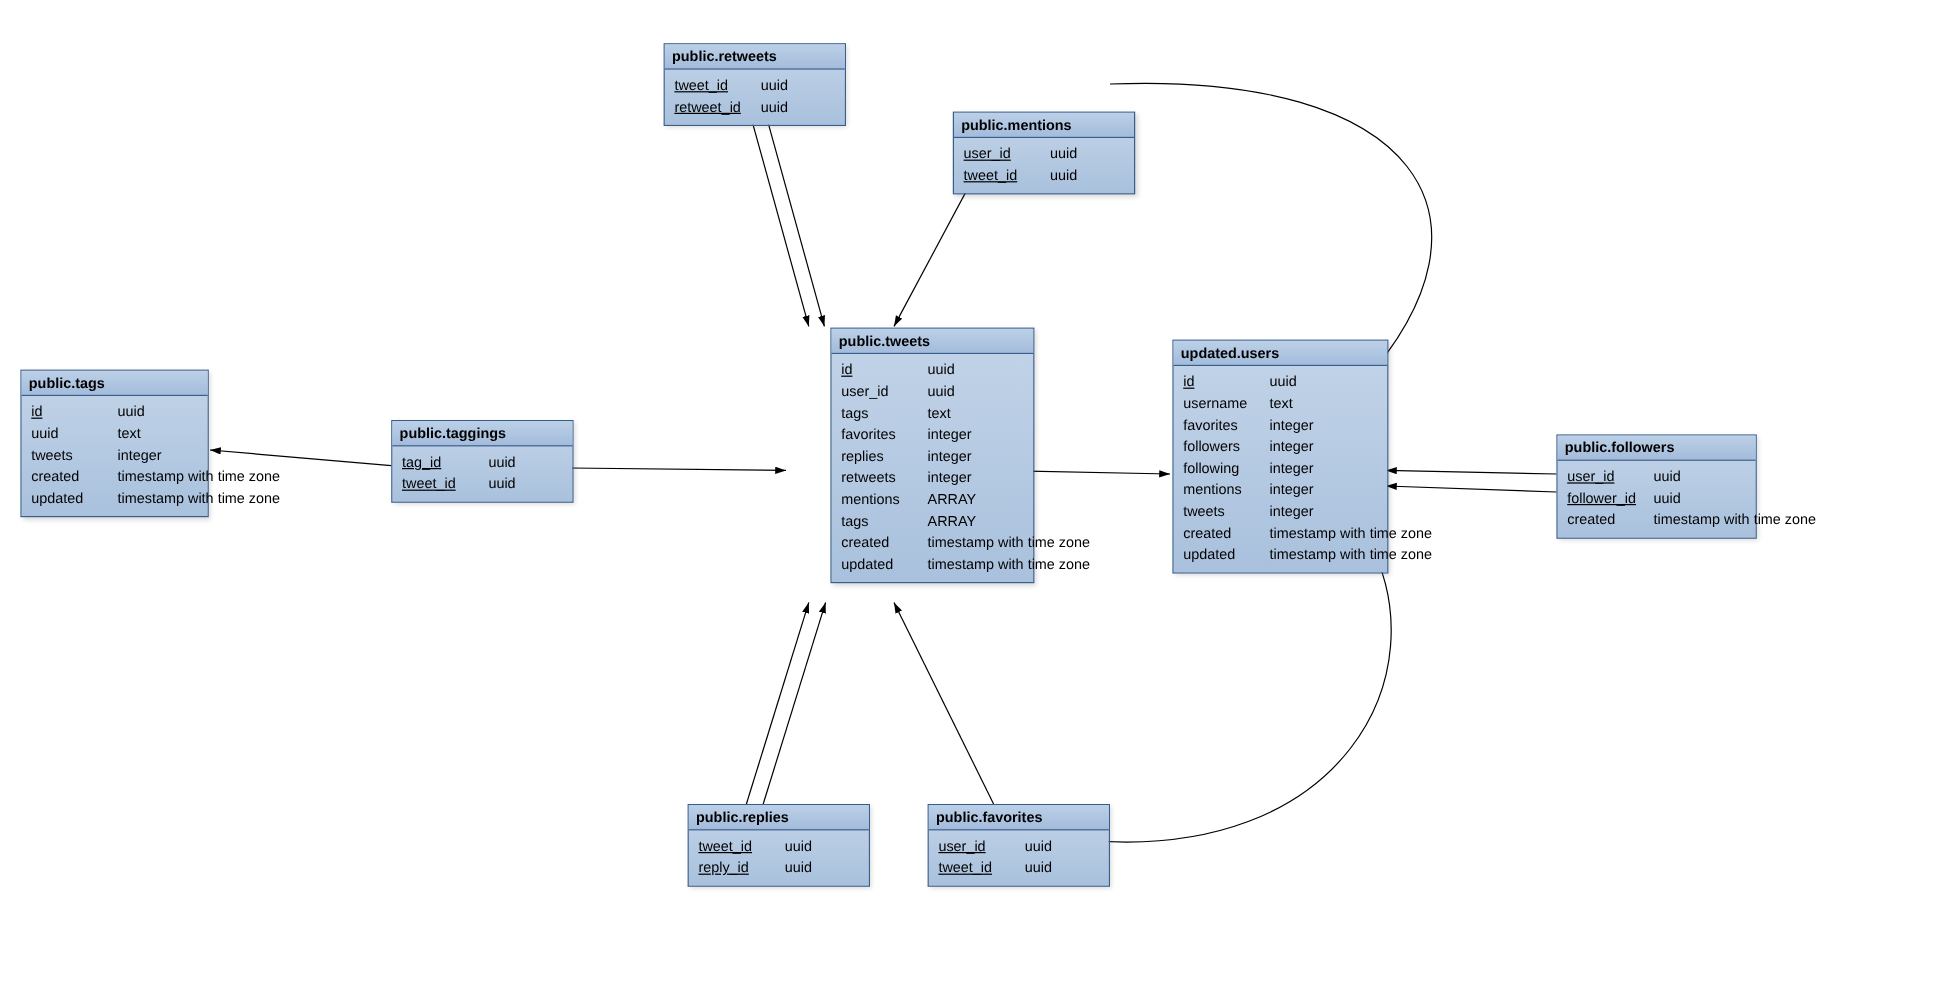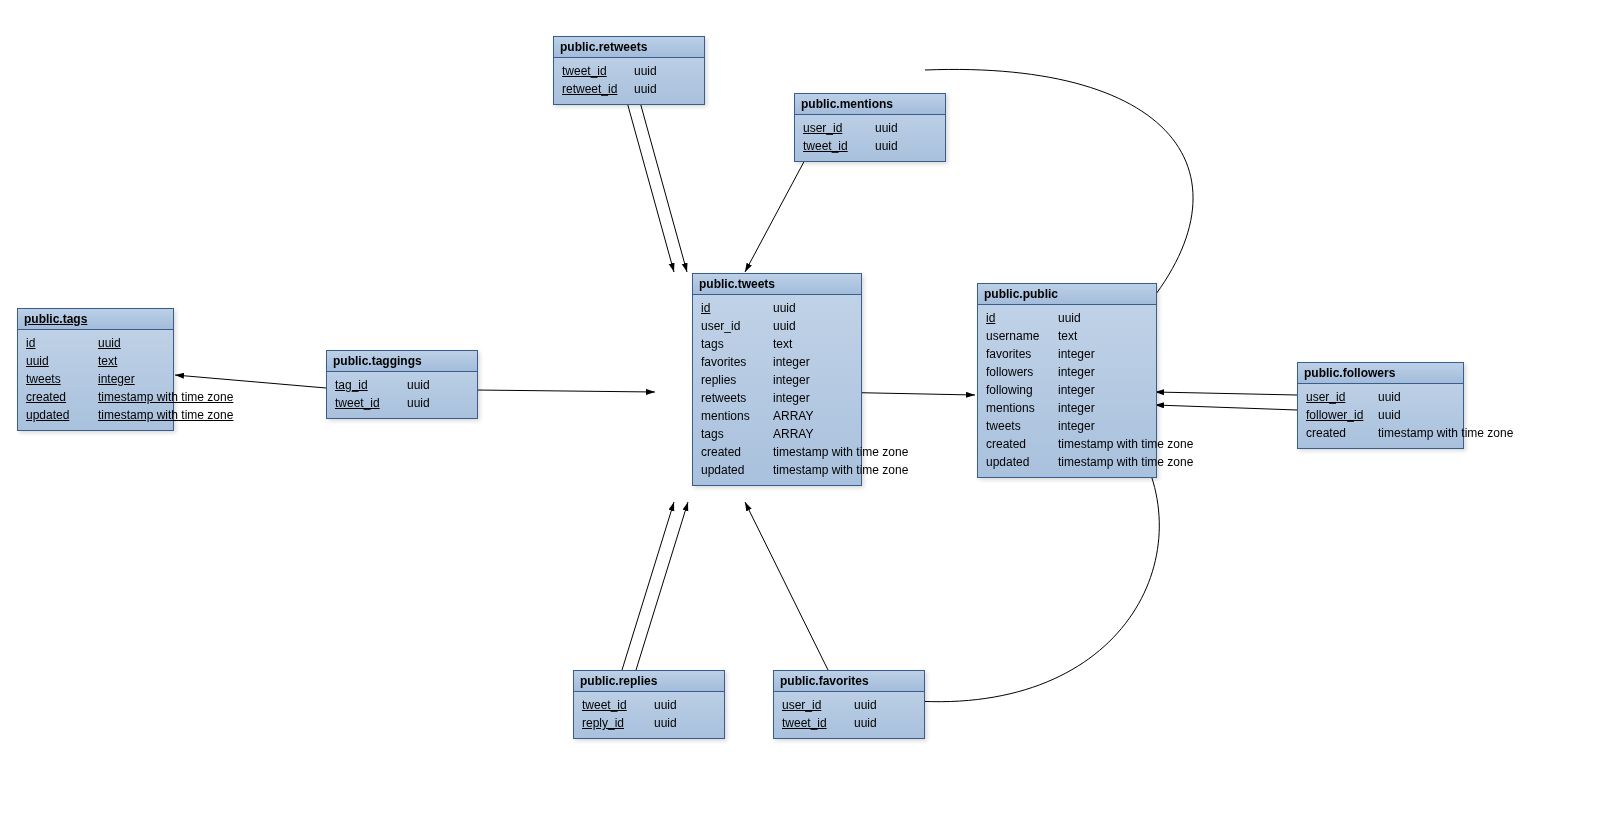--- a/index.html
+++ b/index.html
@@ -112,21 +112,21 @@
         <span class="col-name pk">user_id</span>
         <span class="col-type">uuid</span>
       </div>
       <div class="entity-row">
         <span class="col-name pk">tweet_id</span>
         <span class="col-type">uuid</span>
       </div>
     </div>
 </div>
 
-<div class="entity" style="left:17px; top:308px; width:155px;text-decoration:underline;">
+<div class="entity" style="left:17px; top:308px; width:155px;">
   <div class="entity-header">public.tags</div>
   <div class="entity-body">
       <div class="entity-row">
         <span class="col-name pk">id</span>
         <span class="col-type">uuid</span>
       </div>
       <div class="entity-row">
         <span class="col-name">uuid</span>
         <span class="col-type">text</span>
       </div>
@@ -199,21 +199,21 @@
         <span class="col-type">timestamp with time zone</span>
       </div>
       <div class="entity-row">
         <span class="col-name">updated</span>
         <span class="col-type">timestamp with time zone</span>
       </div>
     </div>
 </div>
 
 <div class="entity" style="left:977px; top:283px; width:178px;">
-  <div class="entity-header">public.public</div>
+  <div class="entity-header">updated.users</div>
   <div class="entity-body">
       <div class="entity-row">
         <span class="col-name pk">id</span>
         <span class="col-type">uuid</span>
       </div>
       <div class="entity-row">
         <span class="col-name">username</span>
         <span class="col-type">text</span>
       </div>
       <div class="entity-row">

